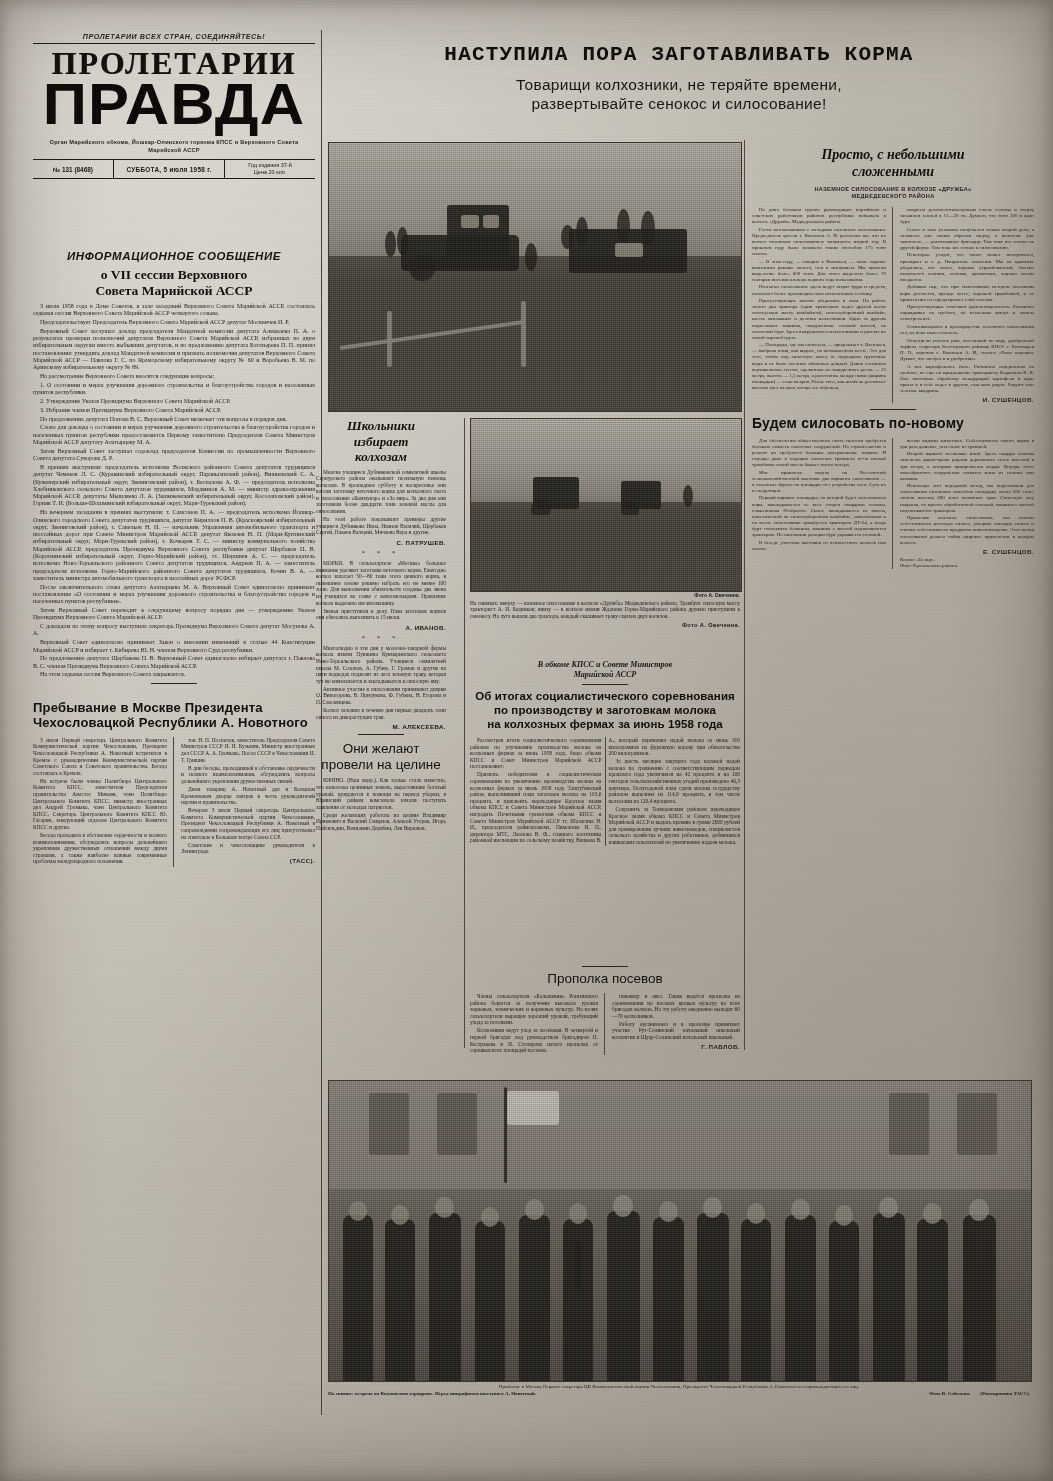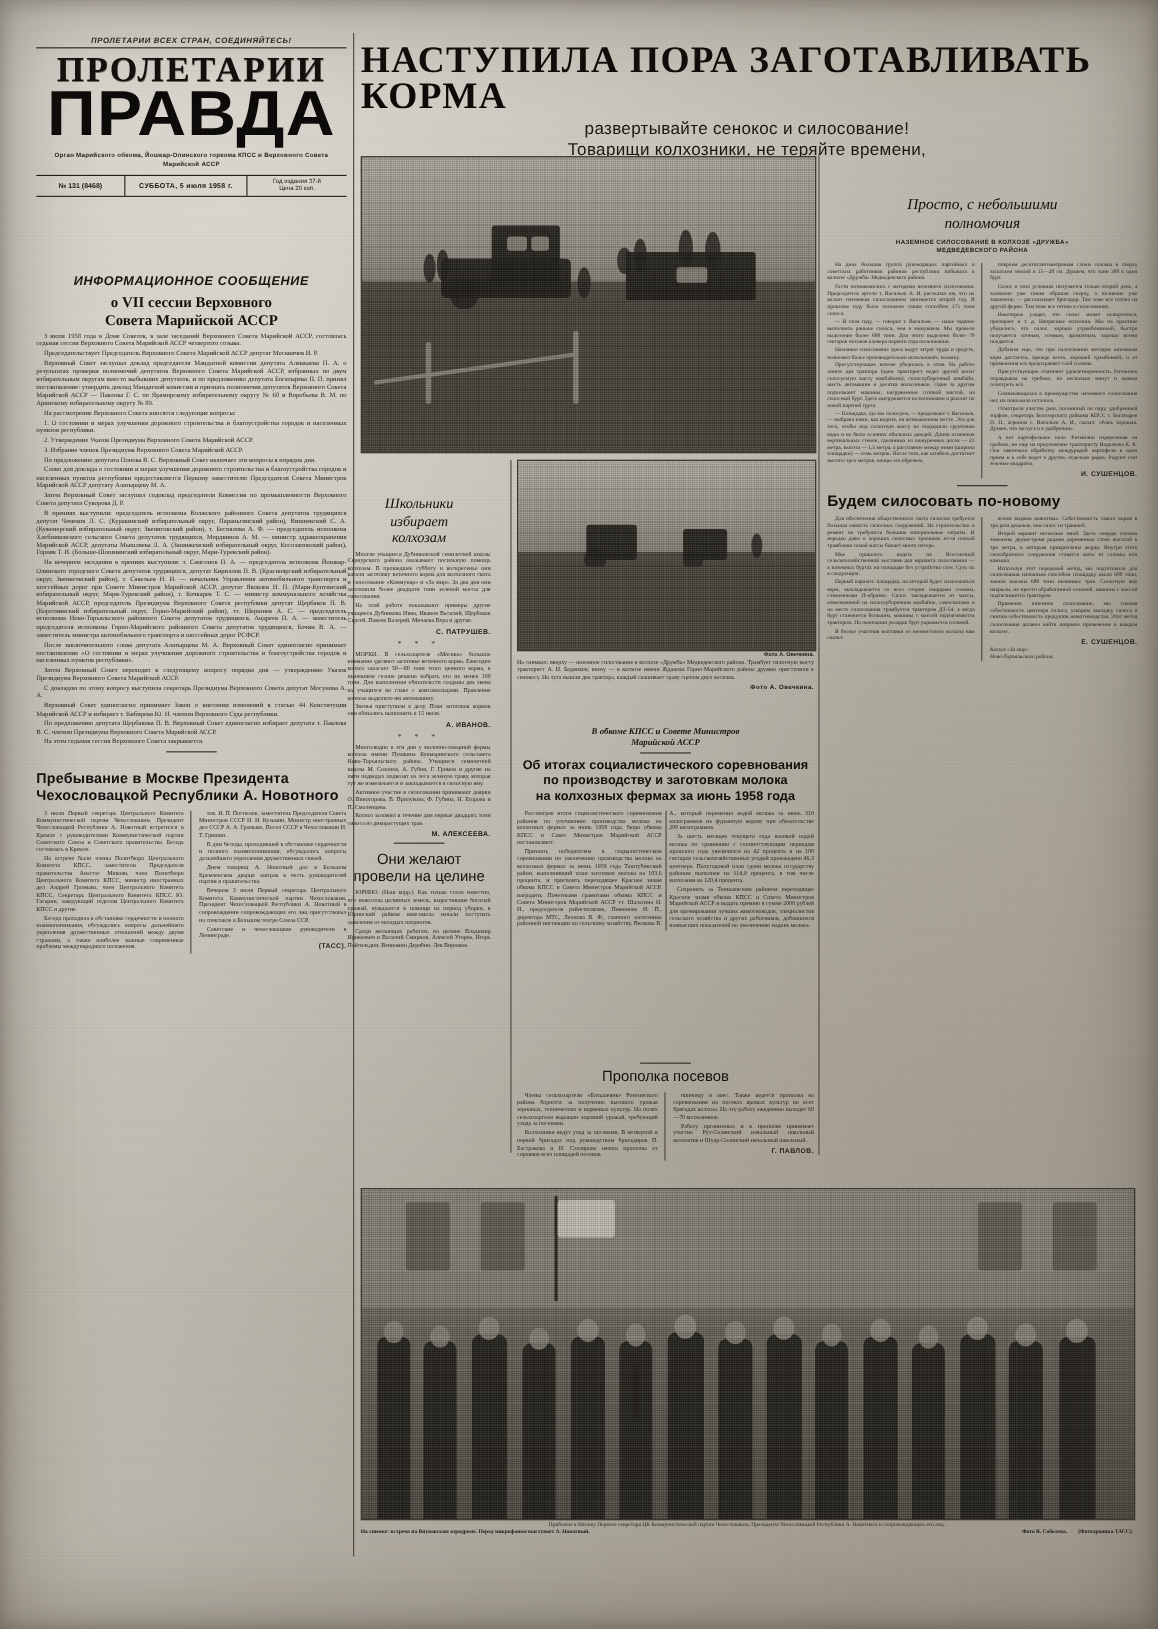--- a/index.html
+++ b/index.html
@@ -96,22 +96,22 @@
   .head-sans-blk{
     font-family:"Liberation Sans",sans-serif;font-weight:bold;
     font-size:13px;line-height:15.5px;text-align:left;color:#120f0c;
     letter-spacing:.2px;
   }
   .twocol2{column-count:2;column-gap:7px;column-rule:1px solid #4a443b;}
 
   
   #headzone{position:absolute;left:328px;top:38px;width:702px;}
   .main-head{
-    font-family:Liberation Serif, serif;font-weight:bold;
-    font-size:34px;line-height:33px;letter-spacing:1.2px;text-align:left;
+    font-family:Liberation Mono, monospace;font-weight:bold;
+    font-size:21px;line-height:33px;letter-spacing:1.2px;text-align:center;
     color:#0e0c09;
   }
   .sub-head{
     font-family:"Liberation Sans",sans-serif;
     font-size:15.5px;line-height:19px;text-align:center;color:#1a1612;margin-top:4px;
     letter-spacing:.3px;
   }
 
   
   .photo{position:absolute;background:#5d584f;overflow:hidden;border:1px solid #3b372f;}
@@ -137,22 +137,22 @@
 
   .ital-center{
     font-family:"Liberation Serif",serif;font-style:italic;font-weight:bold;
     font-size:8px;line-height:10px;text-align:center;color:#1a1612;
   }
   .head-center-sans{
     font-family:"Liberation Sans",sans-serif;font-weight:bold;
     font-size:11.5px;line-height:14px;text-align:center;color:#110e0b;letter-spacing:.1px;
   }
   .head-ital-serif{
-    font-family:"Liberation Serif",serif;font-style:italic;font-weight:normal;
-    font-size:13px;line-height:15.5px;text-align:center;color:#13100c;margin-top:32px;
+    font-family:"Liberation Serif",serif;font-style:italic;font-weight:bold;
+    font-size:13px;line-height:15.5px;text-align:center;color:#13100c;
   }
   .head-light{
     font-family:"Liberation Sans",sans-serif;
     font-size:13.5px;line-height:16px;text-align:center;color:#15120e;
   }
   .sub-caps{
     font-family:"Liberation Sans",sans-serif;font-weight:bold;font-size:5.6px;
     line-height:7.4px;text-align:center;letter-spacing:.35px;color:#241f19;
   }
 </style>
@@ -229,22 +229,22 @@
         <div class="sig">(ТАСС).</div>
       </div>
     </div>
   </div>
 
   <div class="vline" style="left:321px;top:30px;height:1385px;"></div>
 
   <div id="headzone">
     <div class="main-head">НАСТУПИЛА ПОРА ЗАГОТАВЛИВАТЬ КОРМА</div>
     <div class="sub-head">
+      <div>Товарищи колхозники, не теряйте времени,</div>
       <div>развертывайте сенокос и силосование!</div>
-      <div>Товарищи колхозники, не теряйте времени,</div>
     </div>
   </div>
 
   <div class="photo" style="left:328px;top:142px;width:412px;height:268px;">
     <div class="ph-inner">
       <div class="ph-sky"></div>
       <div class="ph-ground"></div>
       <div class="blob" style="left:118px;top:62px;width:62px;height:52px;"></div>
       <div class="blob lt" style="left:132px;top:72px;width:18px;height:13px;"></div>
       <div class="blob lt" style="left:154px;top:72px;width:16px;height:13px;"></div>
@@ -357,21 +357,21 @@
         <div class="sig">Г. ПАВЛОВ.</div>
       </div>
     </div>
   </div>
 
   <div class="vline" style="left:744px;top:140px;height:910px;"></div>
 
   <div style="position:absolute;left:752px;top:146px;width:282px;">
     <div class="head-ital-serif" style="font-size:14px;line-height:17px;">
       <div>Просто, с небольшими</div>
-      <div>полномочия</div>
+      <div>сложенными</div>
     </div>
     <div class="sub-caps" style="margin-top:6px;">
       <div>НАЗЕМНОЕ СИЛОСОВАНИЕ В КОЛХОЗЕ «ДРУЖБА»</div>
       <div>МЕДВЕДЕВСКОГО РАЙОНА</div>
     </div>
     <div style="display:flex;gap:7px;margin-top:6px;">
       <div class="col-text micro" style="flex:1;border-right:1px solid #4a443b;padding-right:6px;">
         <p>На днях большая группа руководящих партийных и советских работников районов республики побывала в колхозе «Дружба» Медведевского района.</p>
         <p>Гости познакомились с методами наземного силосования. Председатель артели т. Васильев А. И. рассказал им, что их колхоз наземным силосованием занимается второй год. В прошлом году было заложено таким способом 175 тонн силоса.</p>
         <p>— В этом году, — говорит т. Васильев, — наше задание выполнить раньше силоса, чем в минувшем. Мы провели выделение более 600 тонн. Для этого выделено более 70 гектаров посевов клевера первого года пользования.</p>

